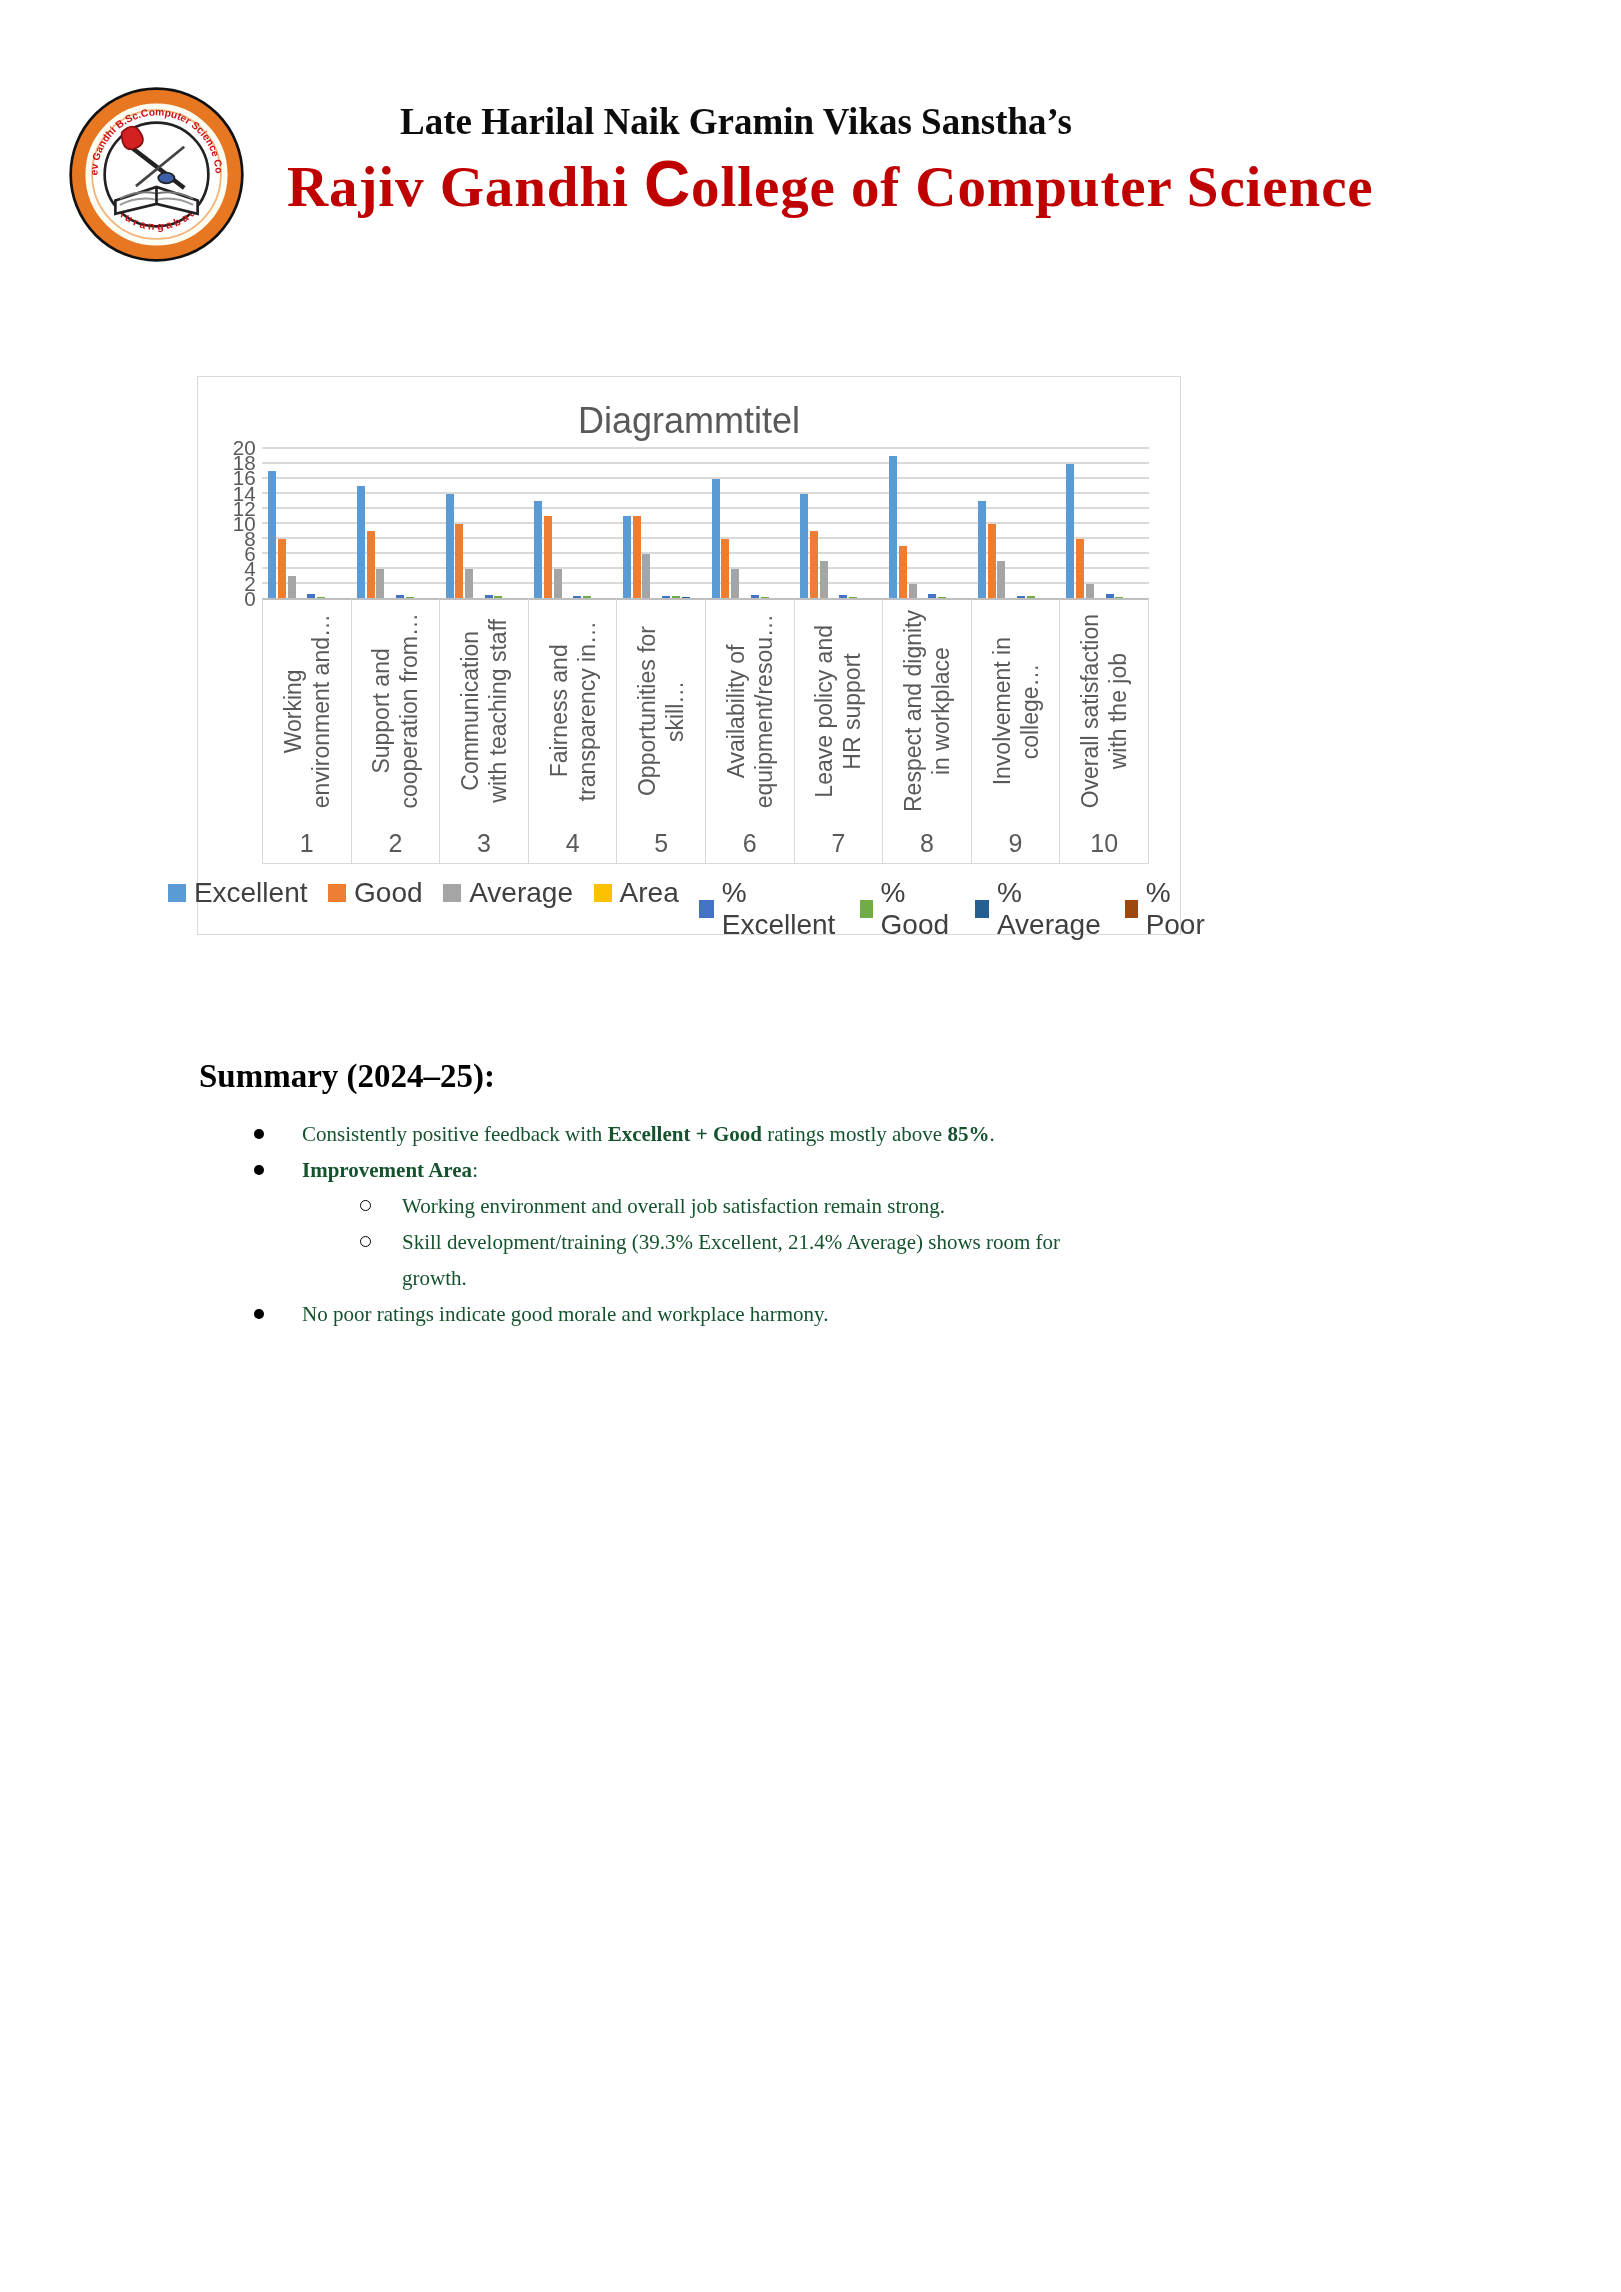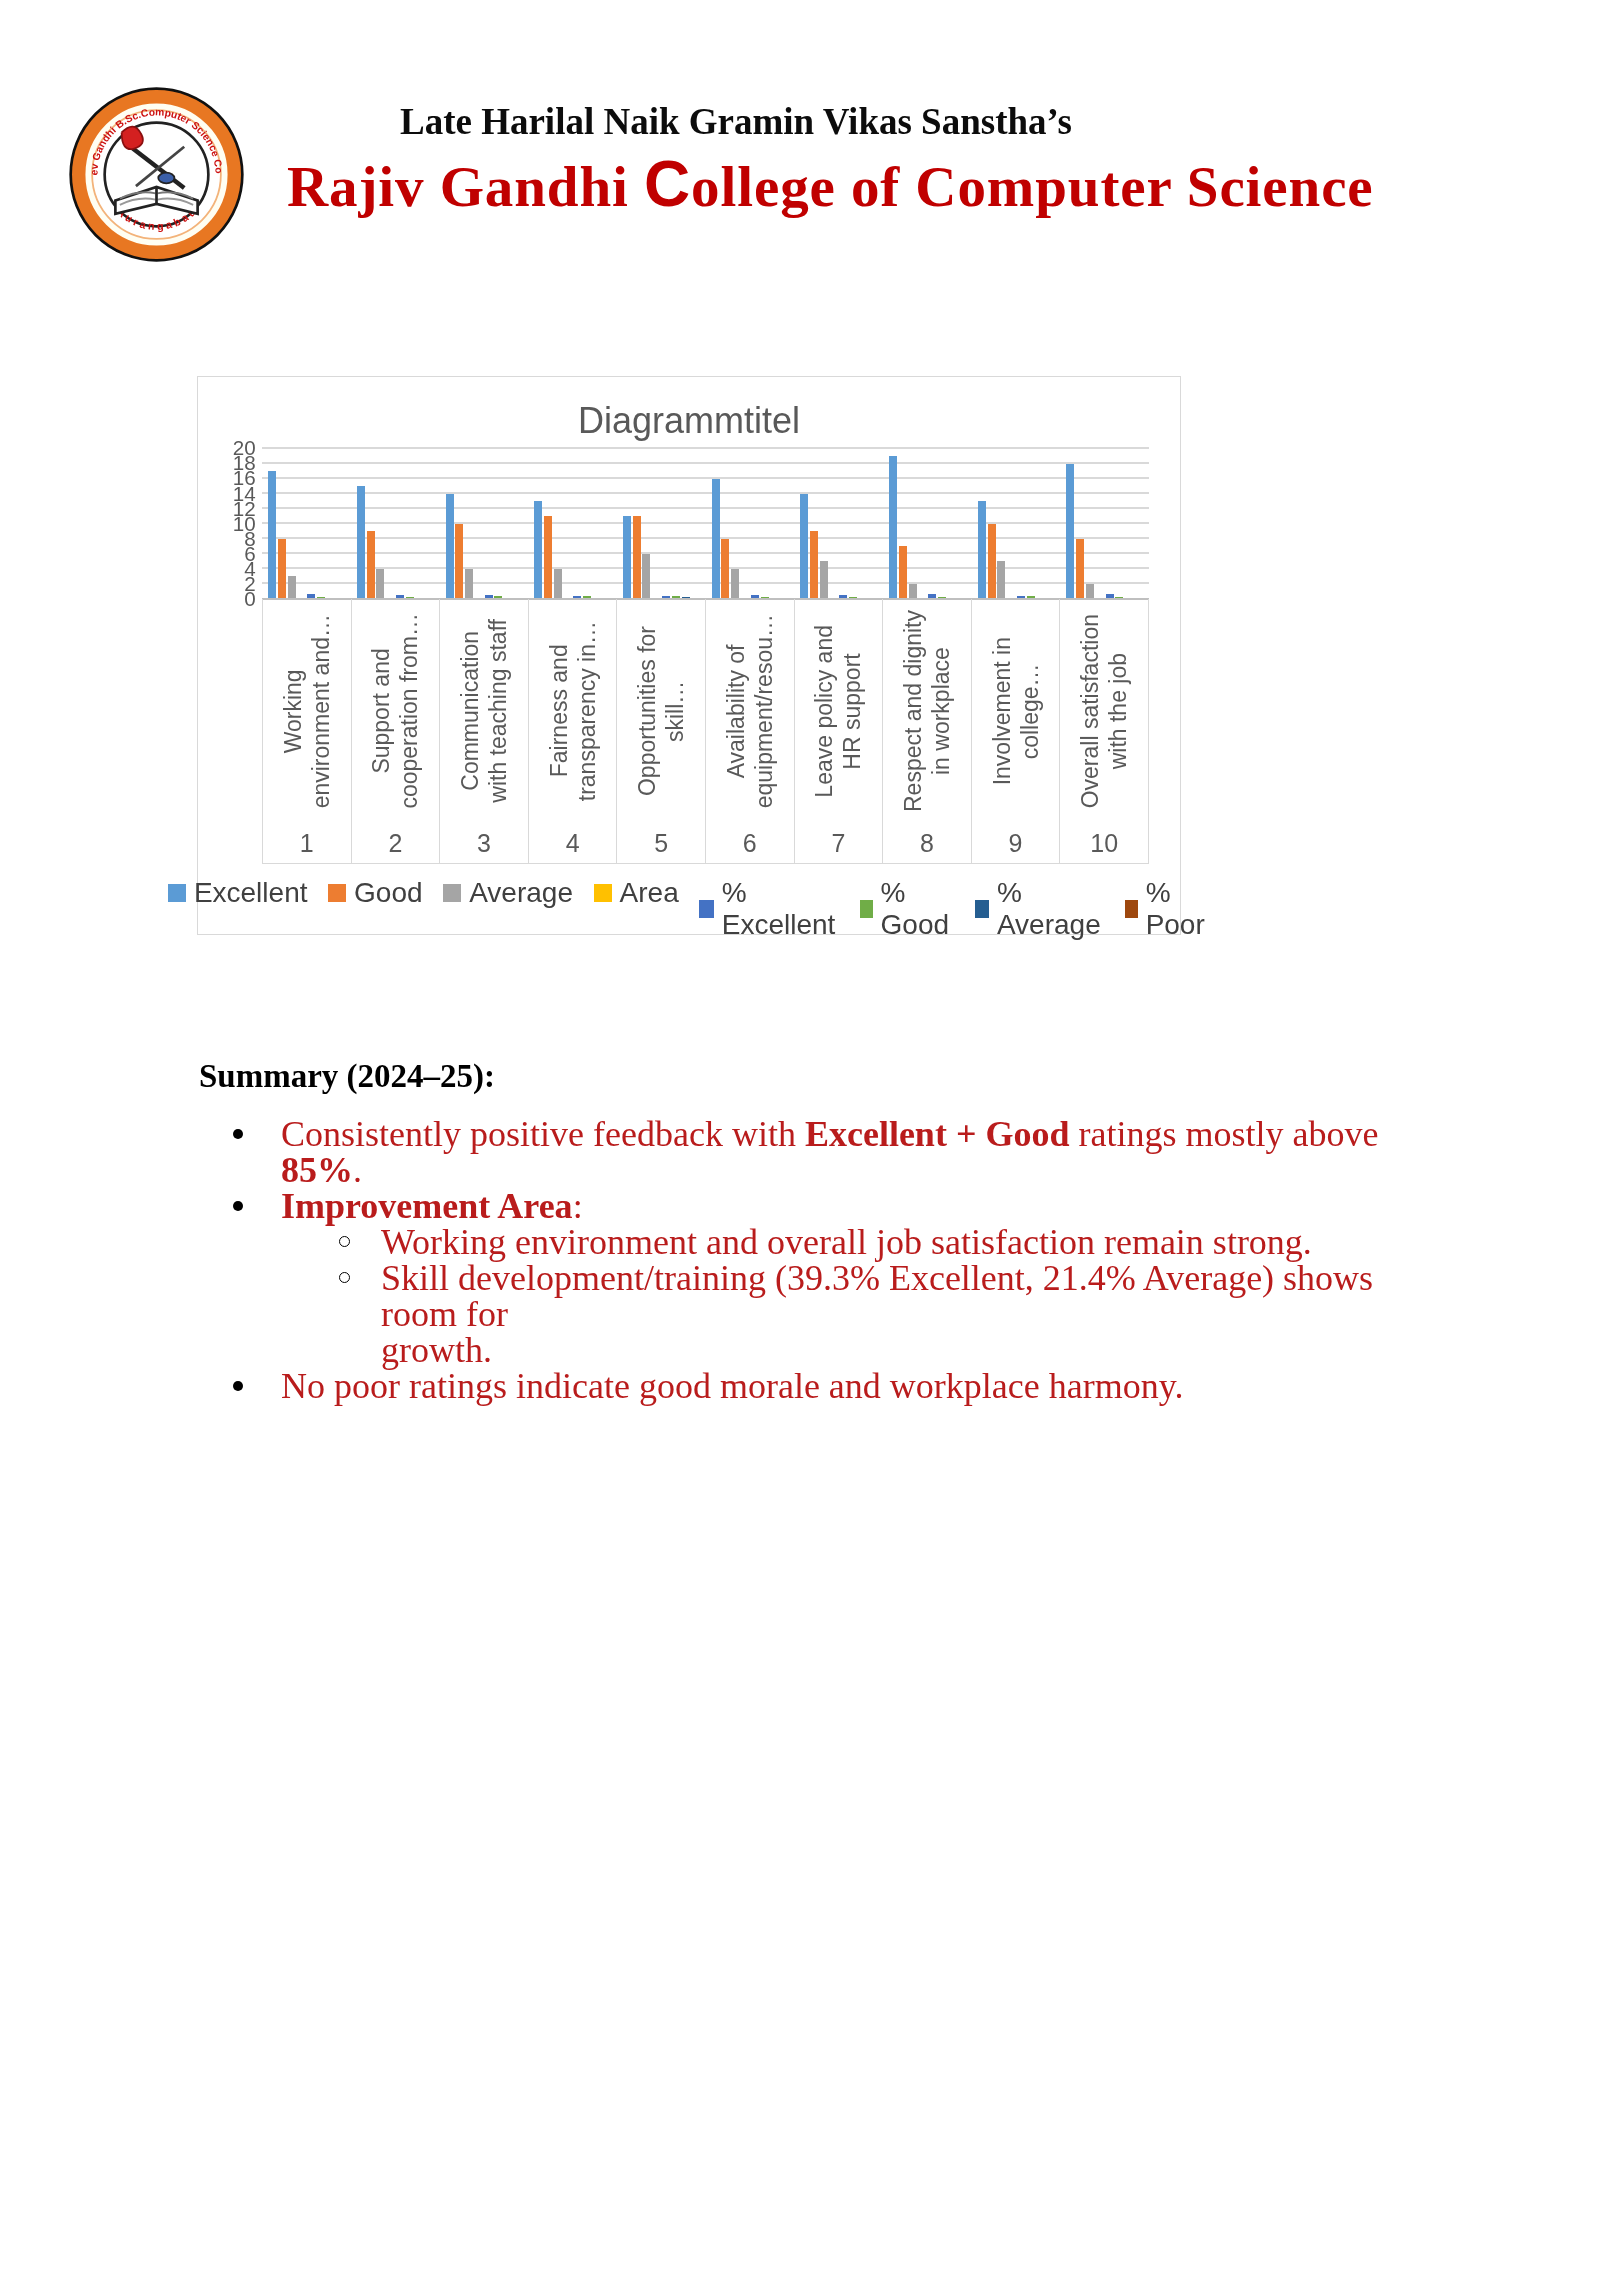--- a/index.html
+++ b/index.html
@@ -33,21 +33,21 @@
   .cat-label{writing-mode:vertical-rl;transform:rotate(180deg);white-space:pre-line;
              font-size:23px;line-height:28px;color:#595959;text-align:center;}
   .cat-num{height:39px;line-height:41px;text-align:center;font-size:25px;color:#595959;}
   .legend{position:absolute;left:0;right:0;top:500px;display:flex;justify-content:center;
           align-items:flex-start;gap:20.6px;font-size:28px;color:#404040;}
   .leg-item{display:flex;align-items:center;gap:8px;}
   .swatch{width:18px;height:18px;}
 
   
   .summary-head{position:absolute;left:199px;top:1026px;font-size:33px;font-weight:bold;color:#000;margin-top:32px;}
-  .slist{position:absolute;left:181px;top:1116px;width:1238px;font-size:36px;line-height:36px;color:#b91c1c;}
+  .slist{position:absolute;left:202px;top:1116px;width:1238px;font-size:21px;line-height:36px;color:#14532d;}
   .sitem{position:relative;white-space:pre-wrap;}
   .sitem.l1{padding-left:100px;}
   .sitem.l2{padding-left:200px;}
   .m1{position:absolute;left:52px;top:13.4px;width:9.9px;height:9.9px;border-radius:50%;background:#000;}
   .m2{position:absolute;left:158px;top:11.6px;width:9px;height:9px;border-radius:50%;border:1.8px solid #000;}
   .sitem b{font-weight:bold;}
 </style>
 </head>
 <body>
 

